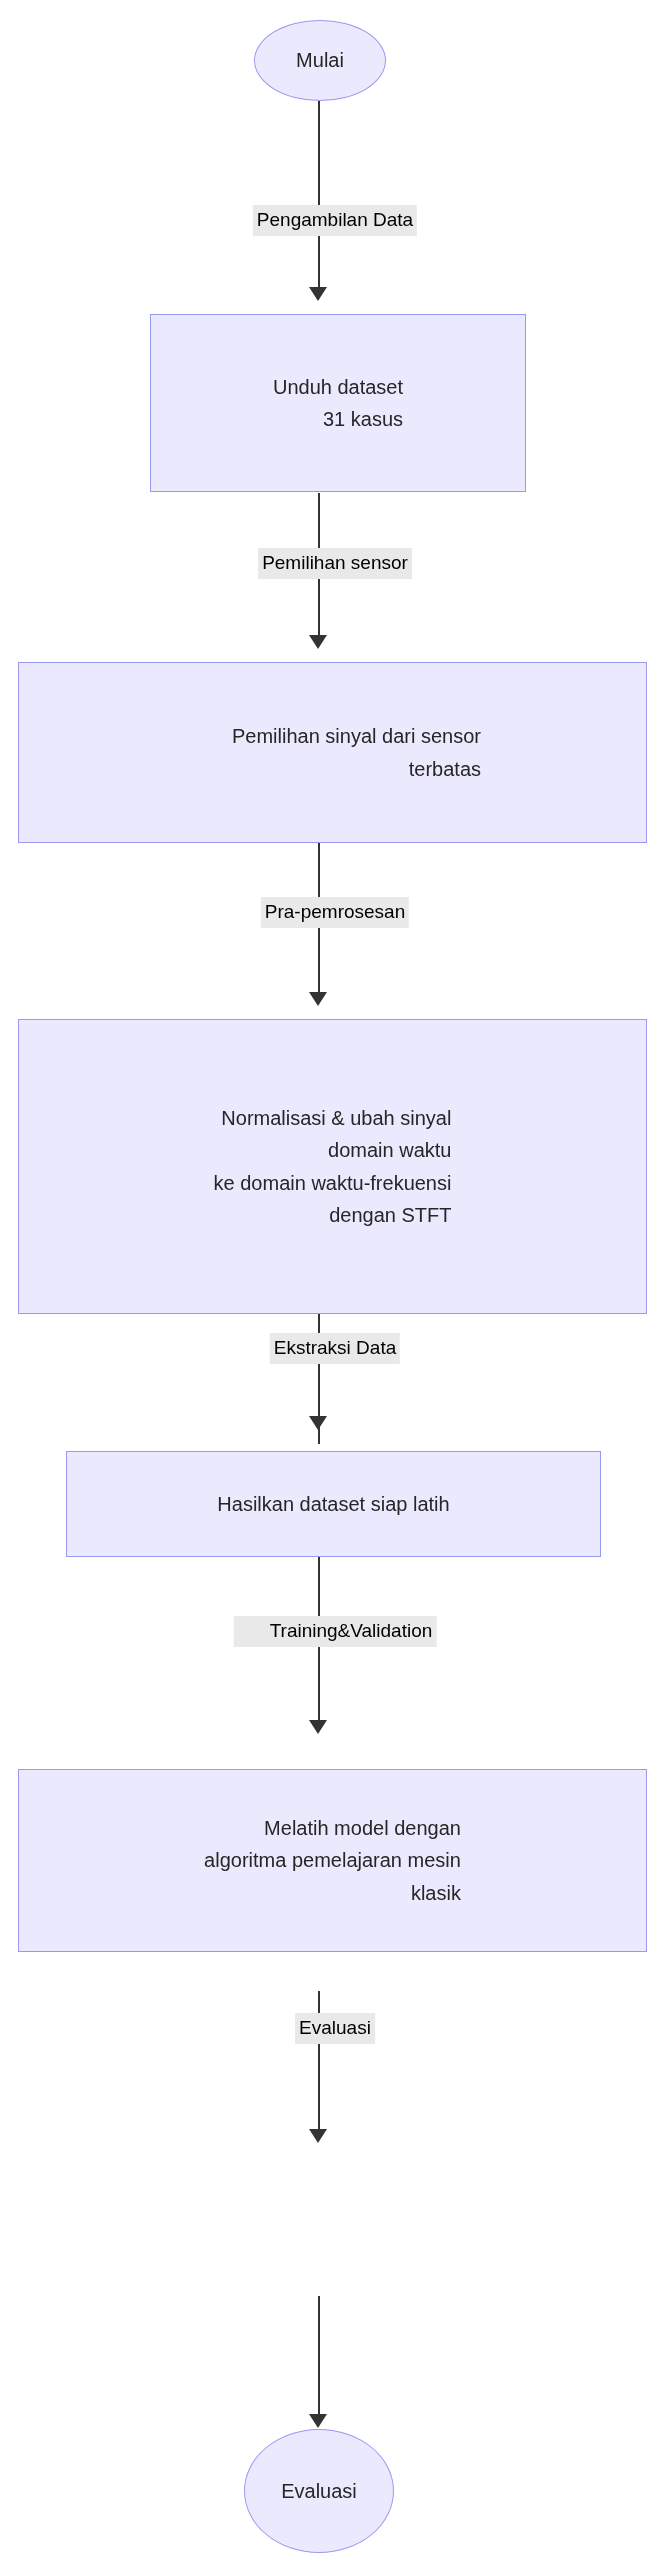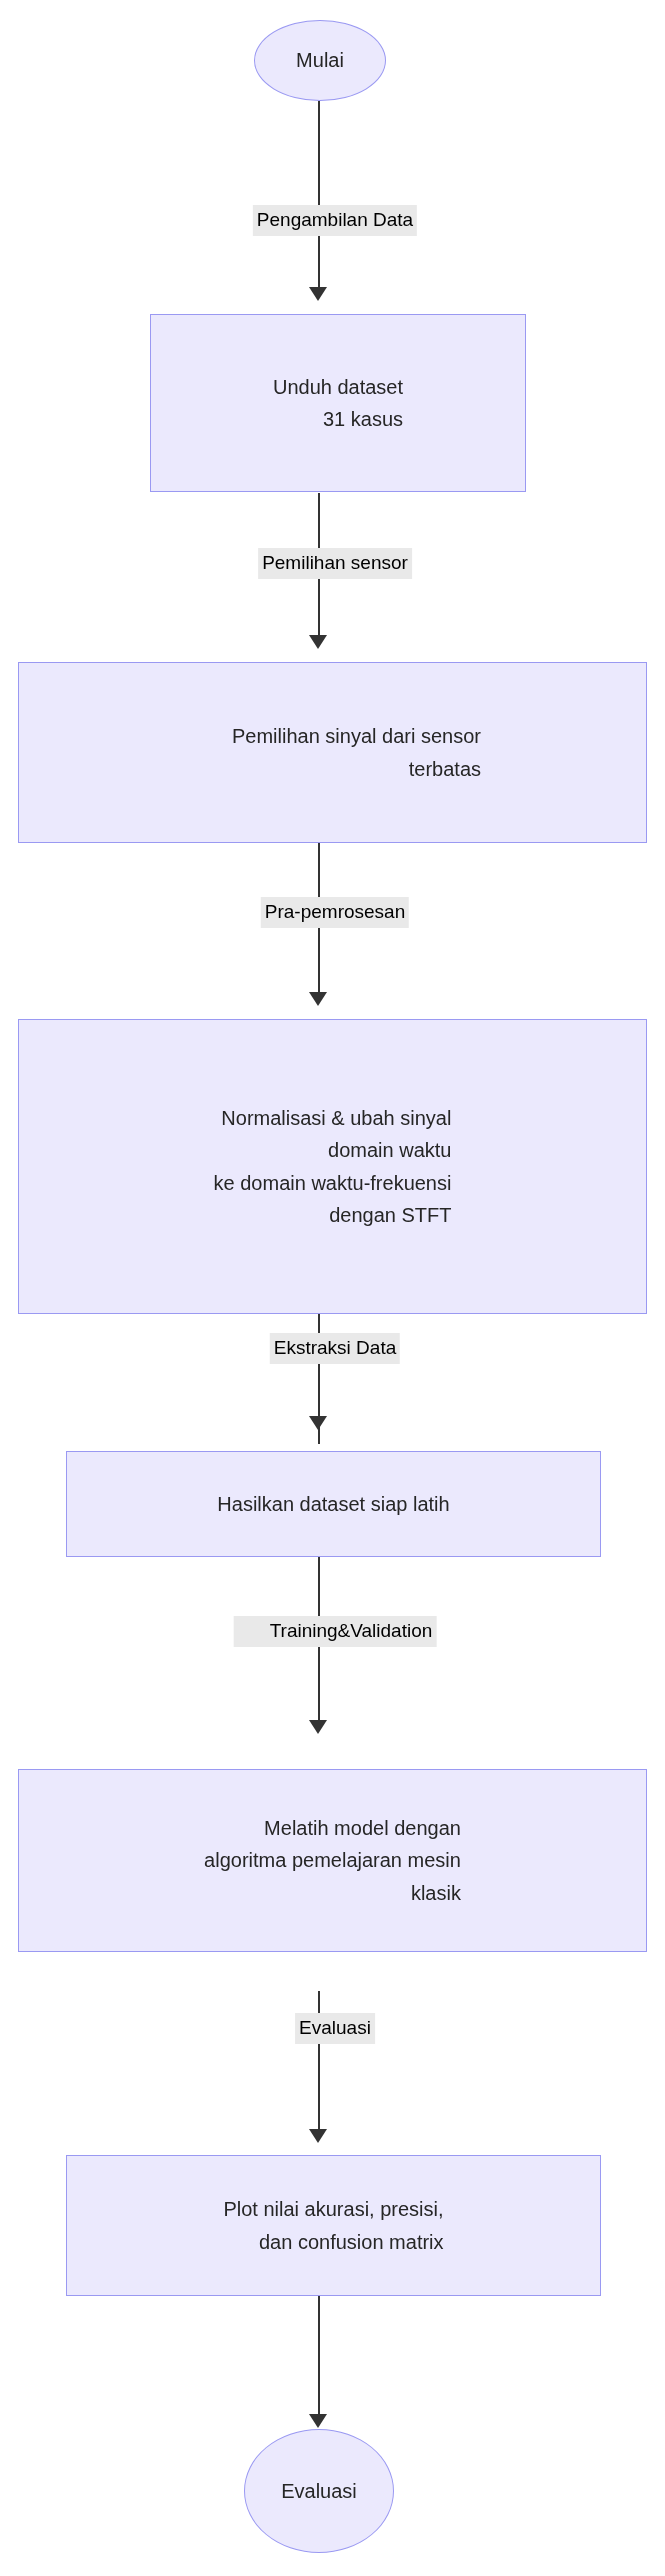--- a/index.html
+++ b/index.html
@@ -128,24 +128,20 @@
   <div class="node" style="left:18px; top:1769px; width:629px; height:183px;">
     <span class="node-text">Melatih model dengan
 algoritma pemelajaran mesin
 klasik</span>
   </div>
 
   <div class="edge-line" style="left:318px; top:1991px; height:140px;"></div>
   <div class="edge-head" style="left:309px; top:2129px;"></div>
   <div class="edge-label" style="left:335px; top:2013px;">Evaluasi</div>
 
-  <div class="node" style="left:66px; top:2155px; width:535px; height:141px;">
-    <span class="node-text">Plot nilai akurasi, presisi,
-dan confusion matrix</span>
-  </div>
 
   <div class="edge-line" style="left:318px; top:2296px; height:119px;"></div>
   <div class="edge-head" style="left:309px; top:2414px;"></div>
 
   <div class="node terminal" style="left:244px; top:2429px; width:150px; height:124px;">
     <span class="node-text">Evaluasi</span>
   </div>
 
 </div>
 

